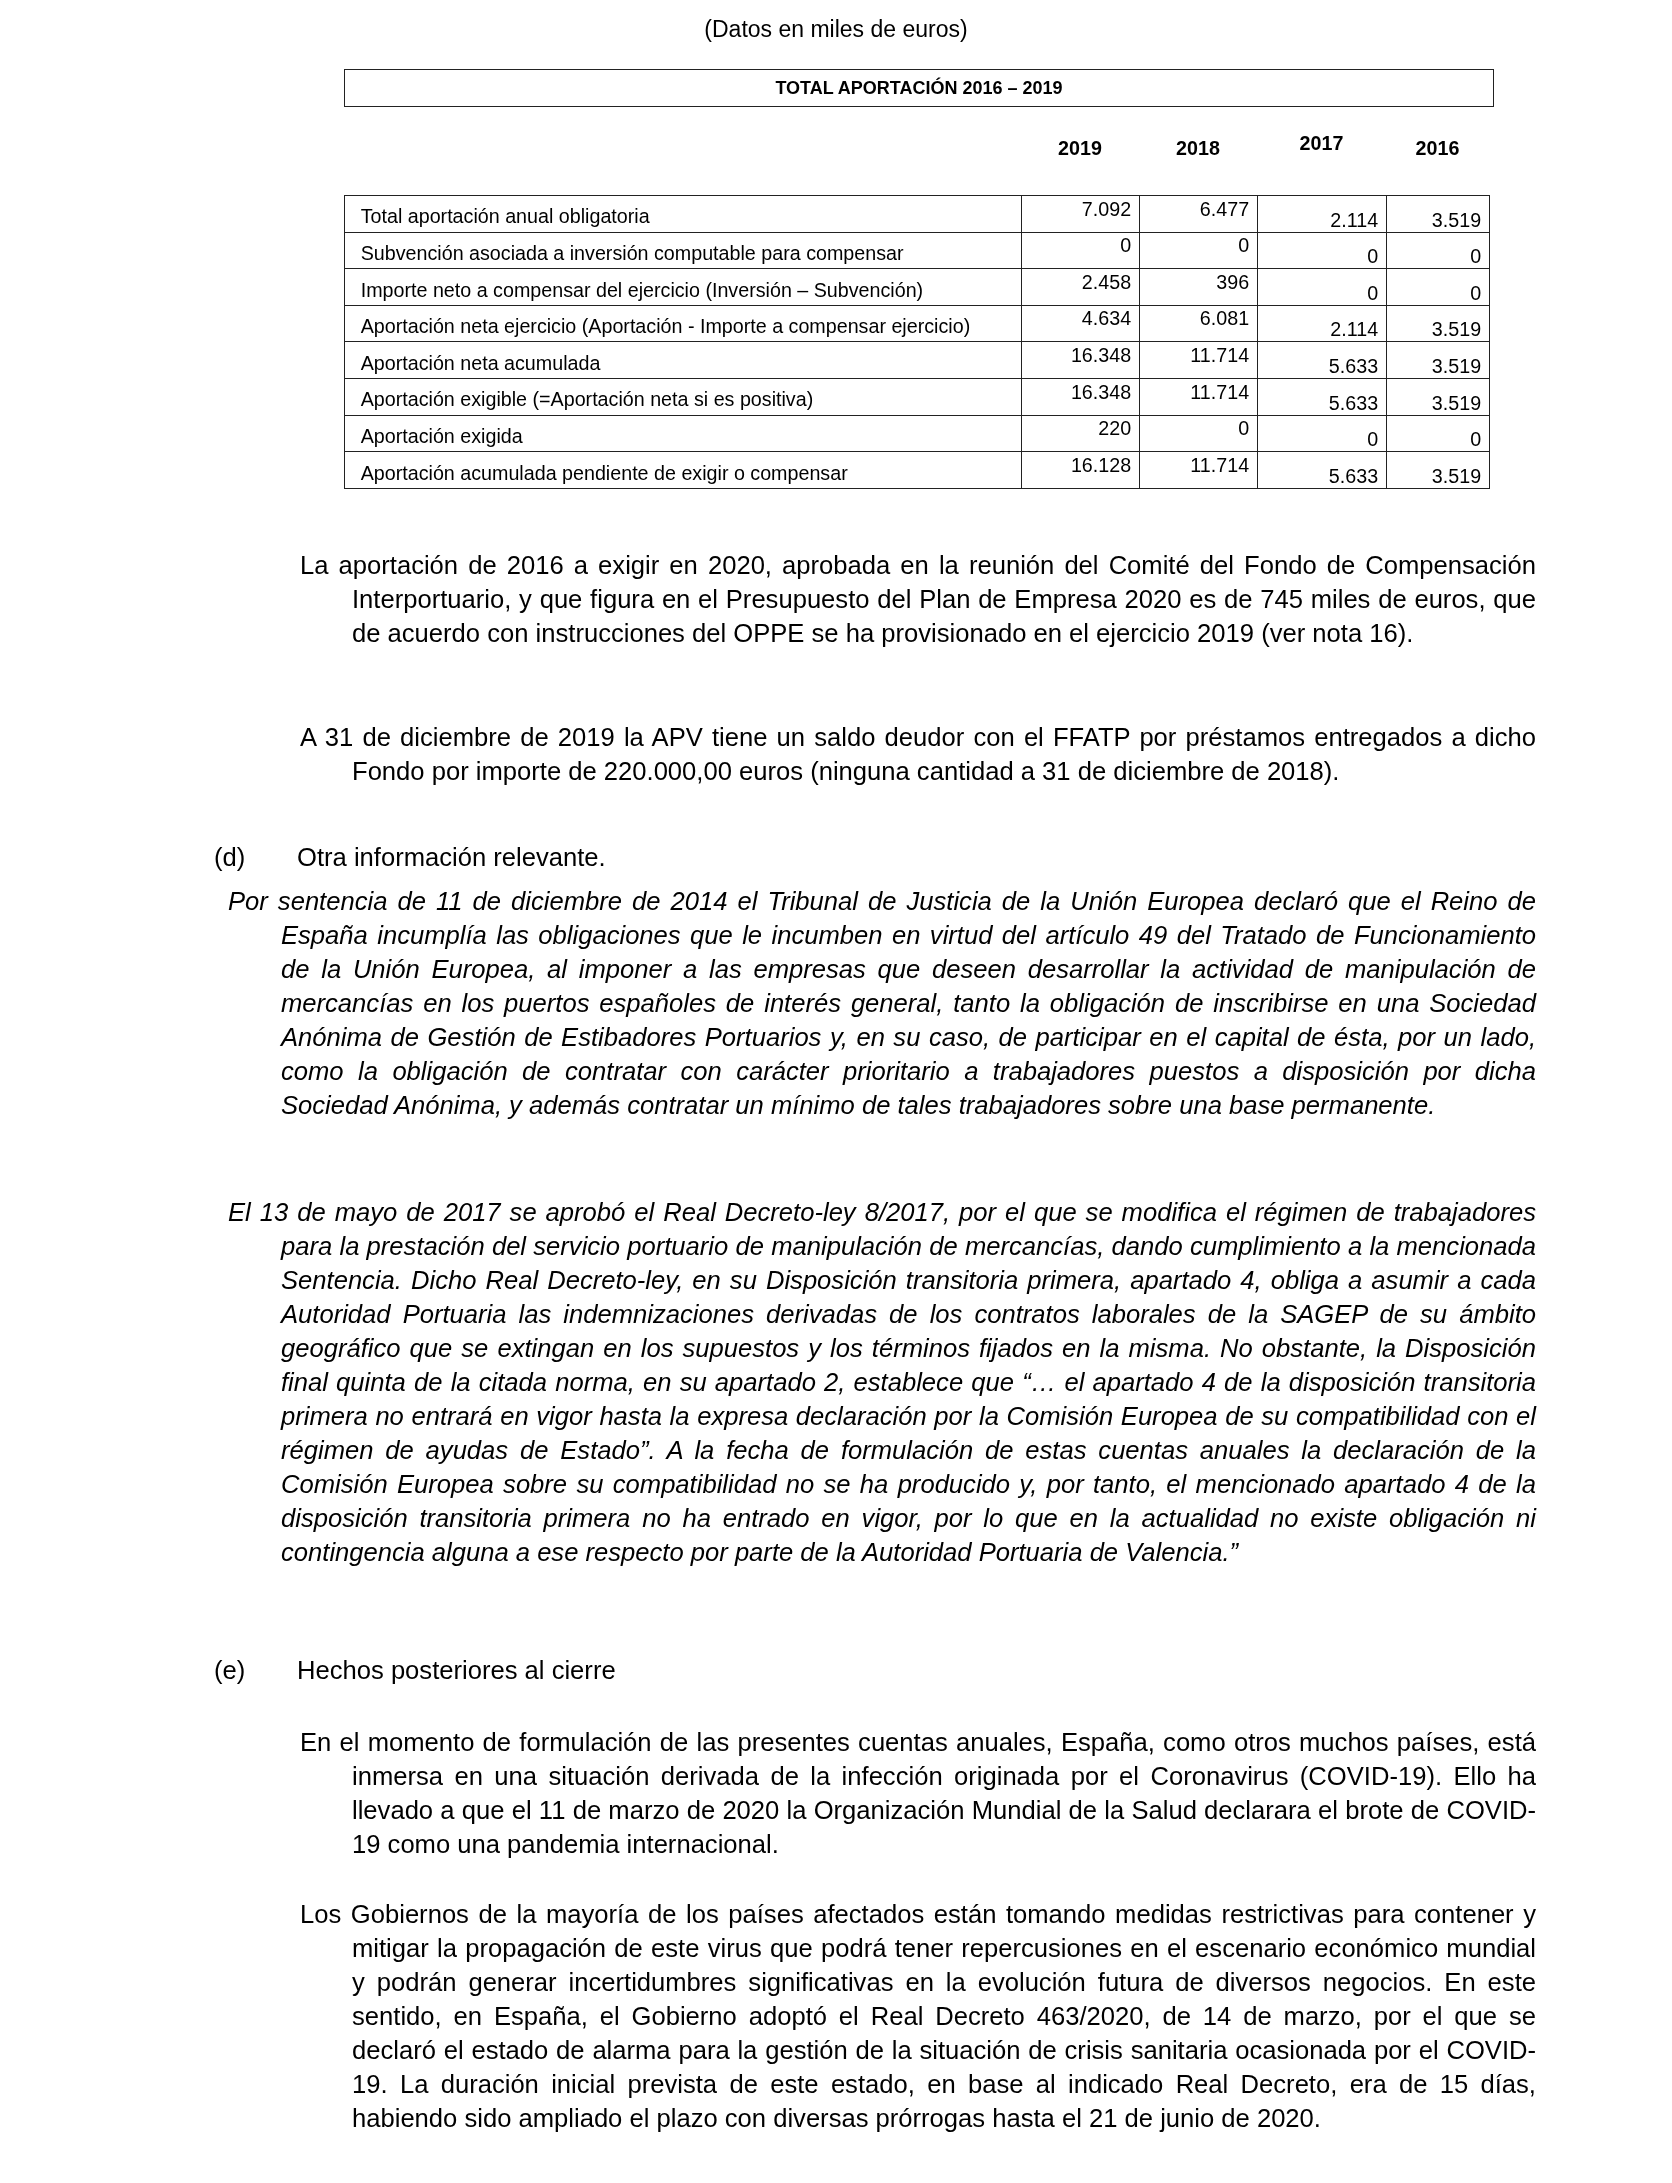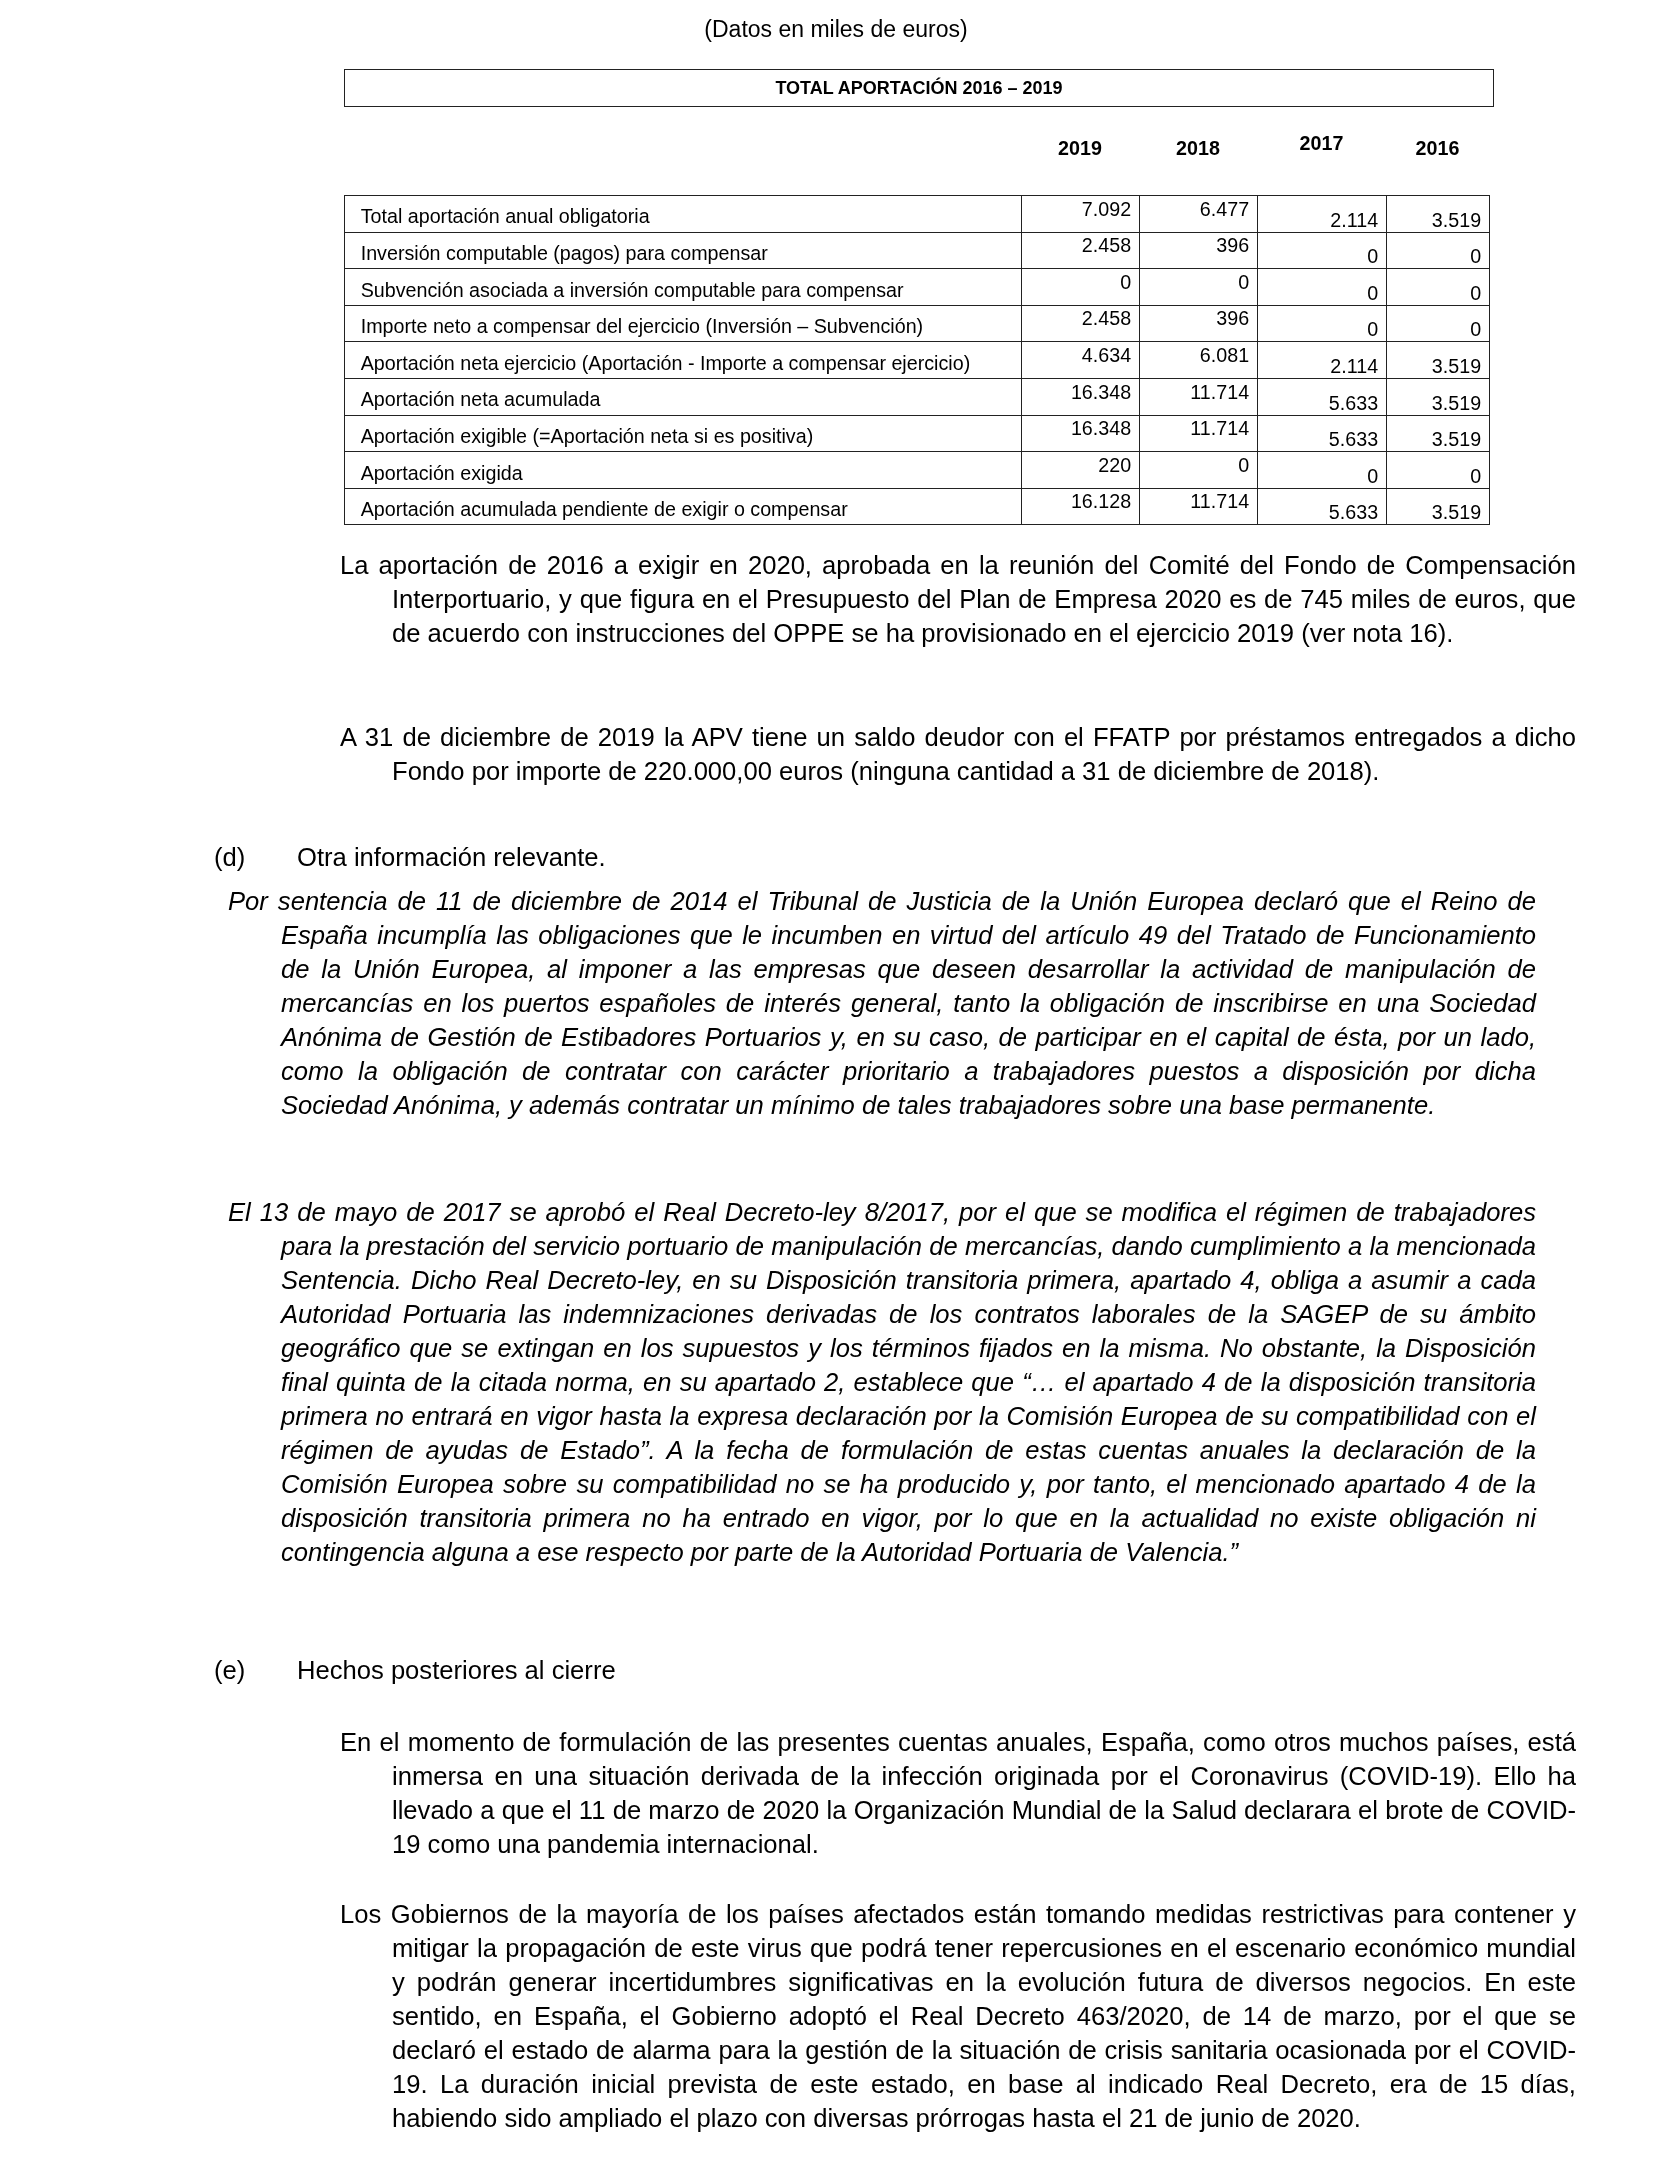--- a/index.html
+++ b/index.html
@@ -18,21 +18,21 @@
   .years .y3 { width: 103px; padding-top: 4.7px; }
   table.data { position: absolute; left: 344px; top: 159px; border-collapse: collapse; font-size: 19.7px; margin-top: 36px; }
   table.data td { border: 1.6px solid #222; height: 35px; padding: 0; box-sizing: border-box; vertical-align: top; }
   table.data td.lbl { width: 677px; padding-left: 15.7px; vertical-align: middle; padding-top: 6.3px; }
   table.data td.num { text-align: right; padding-right: 7.9px; }
   table.data td.c0 { width: 118px; padding-top: 1.6px; }
   table.data td.c1 { width: 118px; padding-top: 1.6px; }
   table.data td.c2 { width: 129px; padding-top: 12.6px; }
   table.data td.c3 { width: 103px; padding-top: 12.6px; }
   .para { font-size: 25.6px; line-height: 34px; text-align: justify; text-align-last: left; }
-  .hang1 { left: 300px; width: 1236px; padding-left: 52px; text-indent: -52px; box-sizing: border-box; margin-left: 40px; }
+  .hang1 { left: 300px; width: 1236px; padding-left: 52px; text-indent: -52px; box-sizing: border-box; }
   .hang2 { left: 228px; width: 1308px; padding-left: 53px; text-indent: -53px; box-sizing: border-box; font-style: italic; }
   .section { font-size: 25.6px; line-height: 34px; }
   .section .letter { position: absolute; left: 0; }
   .section .heading { position: absolute; left: 83px; white-space: nowrap; }
 </style>
 </head>
 <body>
 
 <div class="abs units">(Datos en miles de euros)</div>
 
@@ -46,27 +46,20 @@
 </div>
 
 <table class="data">
   <tbody id="table-body">
       <tr>
         <td class="lbl">Total aportación anual obligatoria</td>
         <td class="num c0">7.092</td>
         <td class="num c1">6.477</td>
         <td class="num c2">2.114</td>
         <td class="num c3">3.519</td>
-      </tr>
-      <tr>
-        <td class="lbl">Inversión computable (pagos) para compensar</td>
-        <td class="num c0">2.458</td>
-        <td class="num c1">396</td>
-        <td class="num c2">0</td>
-        <td class="num c3">0</td>
       </tr>
       <tr>
         <td class="lbl">Subvención asociada a inversión computable para compensar</td>
         <td class="num c0">0</td>
         <td class="num c1">0</td>
         <td class="num c2">0</td>
         <td class="num c3">0</td>
       </tr>
       <tr>
         <td class="lbl">Importe neto a compensar del ejercicio (Inversión – Subvención)</td>

